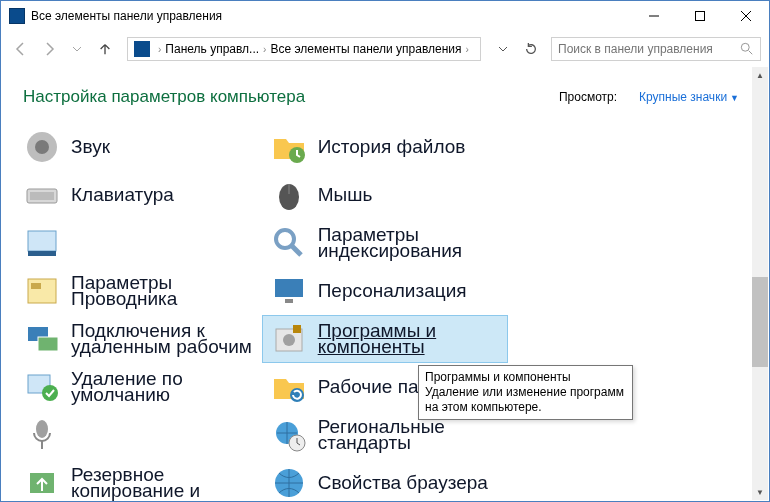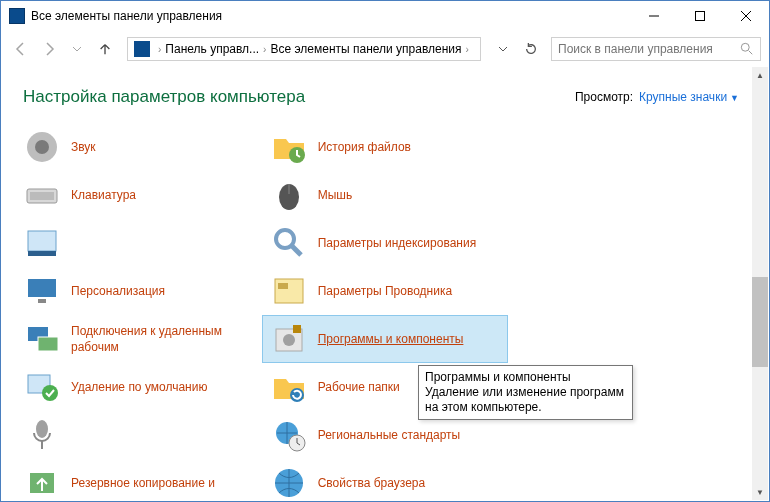--- a/index.html
+++ b/index.html
@@ -23,31 +23,31 @@
   .bc-sep { padding: 0 4px; color: #888; font-size: 10px; }
   .bc-seg { white-space: nowrap; text-align: right; }
   .refresh { width: 24px; }
   .search { width: 210px; height: 24px; border: 1px solid #d0d0d0; display: flex; align-items: center; padding: 0 6px; margin-left: 4px; }
   .search input { border: none; outline: none; flex: 1; font-size: 12px; color: #000000; }
   .search-icon { width: 14px; height: 14px; }
 
   
   .header-row { display: flex; align-items: center; padding: 20px 30px 6px 22px; }
   .header-title { color: #0d6f3f; font-size: 17px; flex: 1; }
-  .view-label { font-size: 12px; color: #000; margin-right: 6px; }
+  .view-label { font-size: 12px; color: #000; margin-right: 22px; }
   .view-link { font-size: 12px; color: #1a6fd8; }
   .view-caret { color: #1a6fd8; font-size: 9px; margin-left: 3px; }
 
   
   .content { padding: 10px 14px 0 14px; height: 400px; overflow: hidden; position: relative; }
   .grid { display: grid; grid-template-columns: 1fr 1fr 1fr; width: 740px; }
   .item { display: flex; align-items: center; height: 48px; padding: 4px 6px; }
   .item.selected { background: #cde8f7; border: 1px solid #8cc8ec; padding: 3px 5px; }
   .icon-box { width: 42px; height: 42px; flex-shrink: 0; display: flex; align-items: center; justify-content: center; }
-  .item-label { color: #c2410c; font-size: 12px; line-height: 16px; padding-left: 8px; }
+  .item-label { color: #0f172a; font-size: 19px; line-height: 16px; padding-left: 8px; }
   .item.selected .item-label { text-decoration: underline; }
 
   
   .tooltip { position: absolute; top: 364px; left: 417px; width: 215px; background: #fff; border: 1px solid #767676; padding: 4px 6px; font-size: 12px; line-height: 15px; box-shadow: 2px 2px 4px rgba(0,0,0,.15); z-index: 10; }
 
   
   .scrollbar { position: absolute; right: 1px; top: 66px; bottom: 1px; width: 16px; background: #f0f0f0; }
   .scroll-btn { width: 16px; height: 16px; display: flex; align-items: center; justify-content: center; font-size: 8px; color: #555; }
   .scroll-thumb { position: absolute; top: 210px; width: 16px; height: 90px; background: #c1c1c1; }
 </style>
@@ -191,34 +191,34 @@
             <line x1="20" y1="20" x2="30" y2="30" stroke="#7aa0c4" stroke-width="5"></line>
           </svg>
         </div>
       <div class="item-label">Параметры индексирования</div>
     </div>
     <div></div>
 
     <div class="item">
       <div class="icon-box">
           <svg width="36" height="36" viewBox="0 0 36 36">
+            <rect x="4" y="6" width="28" height="24" fill="#f9e9a8" stroke="#c9a94d"></rect>
+            <rect x="7" y="10" width="10" height="6" fill="#c9a94d"></rect>
+          </svg>
+        </div>
+      <div class="item-label">Параметры Проводника</div>
+    </div>
+    <div class="item">
+      <div class="icon-box">
+          <svg width="36" height="36" viewBox="0 0 36 36">
             <rect x="4" y="6" width="28" height="18" fill="#3a7fb8"></rect>
             <rect x="14" y="26" width="8" height="4" fill="#888"></rect>
           </svg>
         </div>
       <div class="item-label">Персонализация</div>
-    </div>
-    <div class="item">
-      <div class="icon-box">
-          <svg width="36" height="36" viewBox="0 0 36 36">
-            <rect x="4" y="6" width="28" height="24" fill="#f9e9a8" stroke="#c9a94d"></rect>
-            <rect x="7" y="10" width="10" height="6" fill="#c9a94d"></rect>
-          </svg>
-        </div>
-      <div class="item-label">Параметры Проводника</div>
     </div>
     <div></div>
 
     <div class="item">
       <div class="icon-box">
           <svg width="36" height="36" viewBox="0 0 36 36">
             <rect x="4" y="6" width="20" height="14" fill="#3a7fb8"></rect>
             <rect x="14" y="16" width="20" height="14" fill="#6fb36f" stroke="#fff"></rect>
           </svg>
         </div>

